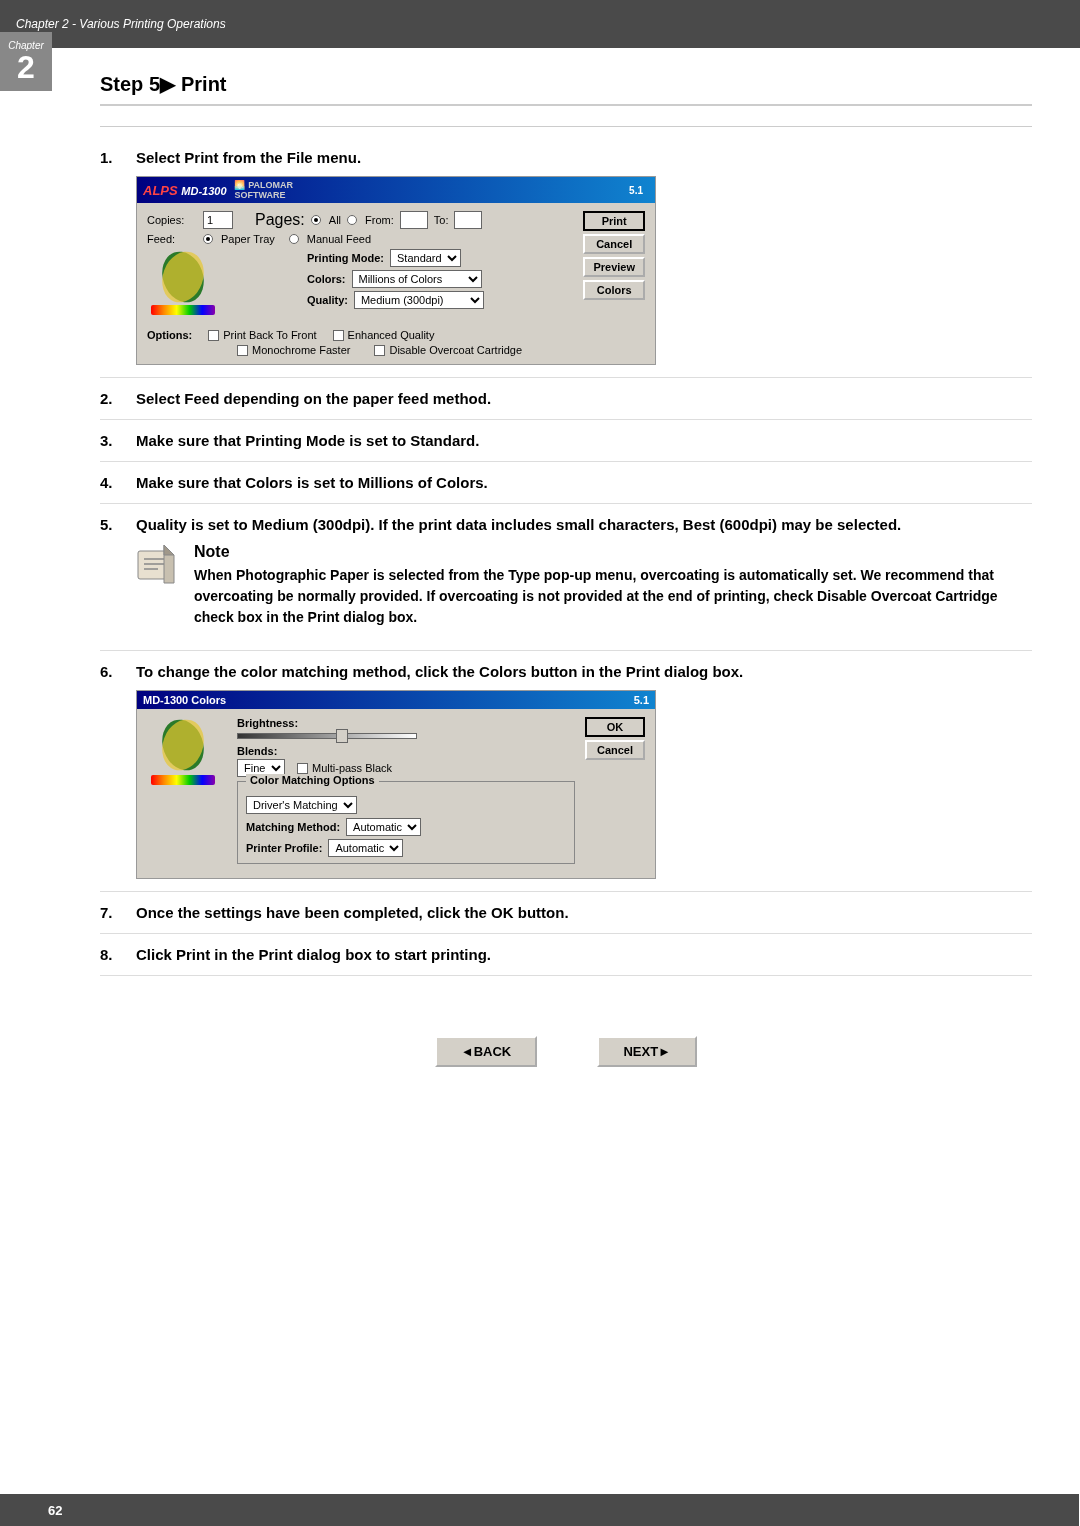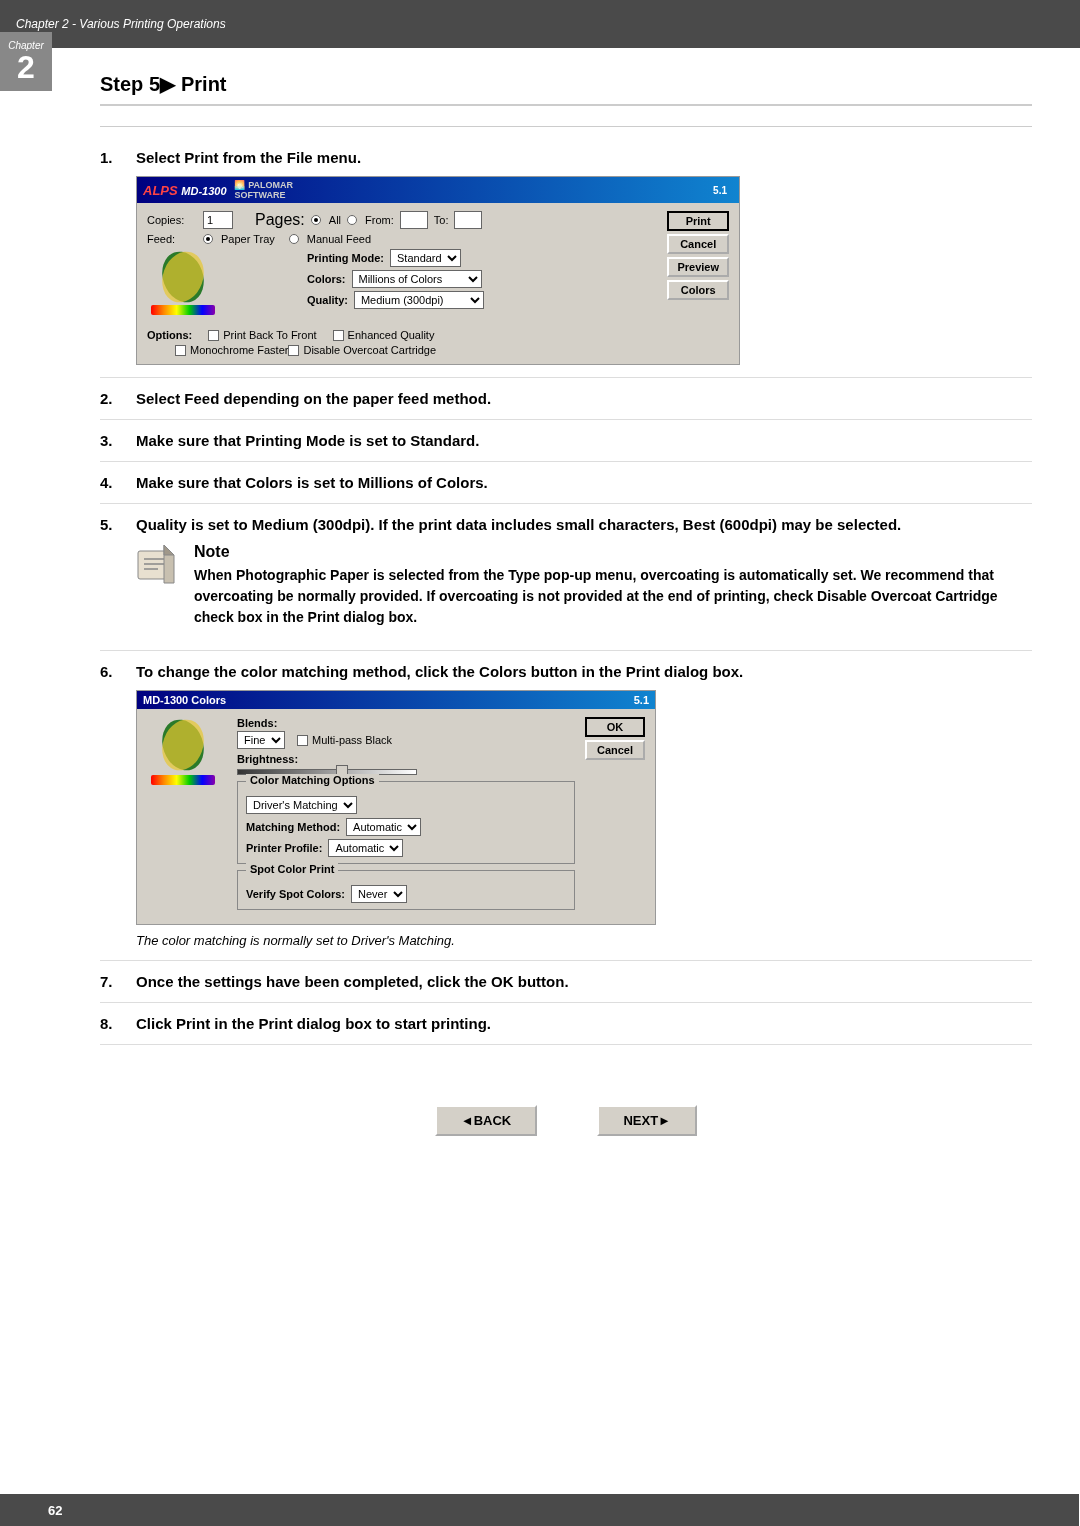--- a/index.html
+++ b/index.html
@@ -86,21 +86,21 @@
       font-weight: bold;
       flex: 1;
     }
 
     
     .dialog-screenshot {
       border: 1px solid #999;
       background: #bef264;
       padding: 0;
       margin: 10px 0 0 36px;
-      width: 604px;
+      width: 520px;
       font-size: 11px;
       font-family: Arial, sans-serif;
     }
     .dialog-title-bar {
       background: linear-gradient(to right, #000080, #1084d0);
       color: white;
       padding: 3px 6px;
       font-size: 11px;
       font-weight: bold;
       display: flex;
@@ -480,21 +480,21 @@
               <span style="font-size:11px;font-weight:bold;">Options:</span>
               <label style="font-size:11px;display:flex;align-items:center;gap:2px;">
                 <span class="checkbox-sq"></span>
                 <span>Print Back To Front</span>
               </label>
               <label style="font-size:11px;display:flex;align-items:center;gap:2px;">
                 <span class="checkbox-sq"></span>
                 <span>Enhanced Quality</span>
               </label>
             </div>
-            <div style="display:flex;margin-left:28px;margin-top:3px;">
+            <div style="display:flex;gap:24px;margin-left:90px;margin-top:3px;">
               <label style="font-size:11px;display:flex;align-items:center;gap:2px;">
                 <span class="checkbox-sq"></span>
                 <span>Monochrome Faster</span>
               </label>
               <label style="font-size:11px;display:flex;align-items:center;gap:2px;">
                 <span class="checkbox-sq"></span>
                 <span>Disable Overcoat Cartridge</span>
               </label>
             </div>
           </div>
@@ -582,39 +582,39 @@
                   <stop offset="60%" stop-color="#00cc00"></stop>
                   <stop offset="80%" stop-color="#0000ff"></stop>
                   <stop offset="100%" stop-color="#8800aa"></stop>
                 </linearGradient>
               </defs>
             </svg>
           </div>
 
           <div class="colors-main">
 
+            <div style="margin-bottom:6px;">
+              <div style="font-size:11px;font-weight:bold;margin-bottom:2px;">Brightness:</div>
+              <div class="slider-container">
+                <div class="slider-track">
+                  <div class="slider-thumb"></div>
+                </div>
+              </div>
+            </div>
+
             <div style="margin-bottom:4px;">
               <div style="font-size:11px;font-weight:bold;margin-bottom:2px;">Blends:</div>
               <div style="display:flex;align-items:center;gap:12px;">
                 <select class="dialog-select">
                   <option>Fine</option>
                 </select>
                 <label style="font-size:11px;display:flex;align-items:center;gap:2px;">
                   <span class="checkbox-sq"></span>
                   <span>Multi-pass Black</span>
                 </label>
-              </div>
-            </div>
-
-            <div style="margin-bottom:6px;">
-              <div style="font-size:11px;font-weight:bold;margin-bottom:2px;">Brightness:</div>
-              <div class="slider-container">
-                <div class="slider-track">
-                  <div class="slider-thumb"></div>
-                </div>
               </div>
             </div>
 
             <div class="group-box">
               <span class="group-box-title">Color Matching Options</span>
               <div style="margin-top:8px;">
                 <select class="dialog-select" style="margin-bottom:4px;">
                   <option>Driver's Matching</option>
                 </select>
                 <div style="display:flex;align-items:center;gap:6px;margin-bottom:3px;">
@@ -625,40 +625,30 @@
                 </div>
                 <div style="display:flex;align-items:center;gap:6px;">
                   <span style="font-size:11px;font-weight:bold;">Printer Profile:</span>
                   <select class="dialog-select">
                     <option>Automatic</option>
                   </select>
                 </div>
               </div>
             </div>
 
-            <div class="group-box">
-              <span class="group-box-title">Spot Color Print</span>
-              <div style="margin-top:8px;display:flex;align-items:center;gap:6px;">
-                <span style="font-size:11px;font-weight:bold;">Verify Spot Colors:</span>
-                <select class="dialog-select">
-                  <option>Never</option>
-                </select>
-              </div>
-            </div>
           </div>
 
           <div class="colors-buttons">
             <button class="dialog-btn dialog-btn-default">OK</button>
             <button class="dialog-btn">Cancel</button>
           </div>
         </div>
       </div>
     </div>
 
-    <div class="info-text">The color matching is normally set to Driver's Matching.</div>
   </div>
 
   <div class="step-item">
     <div class="step-item-content">
       <span class="step-number">7.</span>
       <span class="step-text">Once the settings have been completed, click the OK button.</span>
     </div>
   </div>
 
   <div class="step-item">

